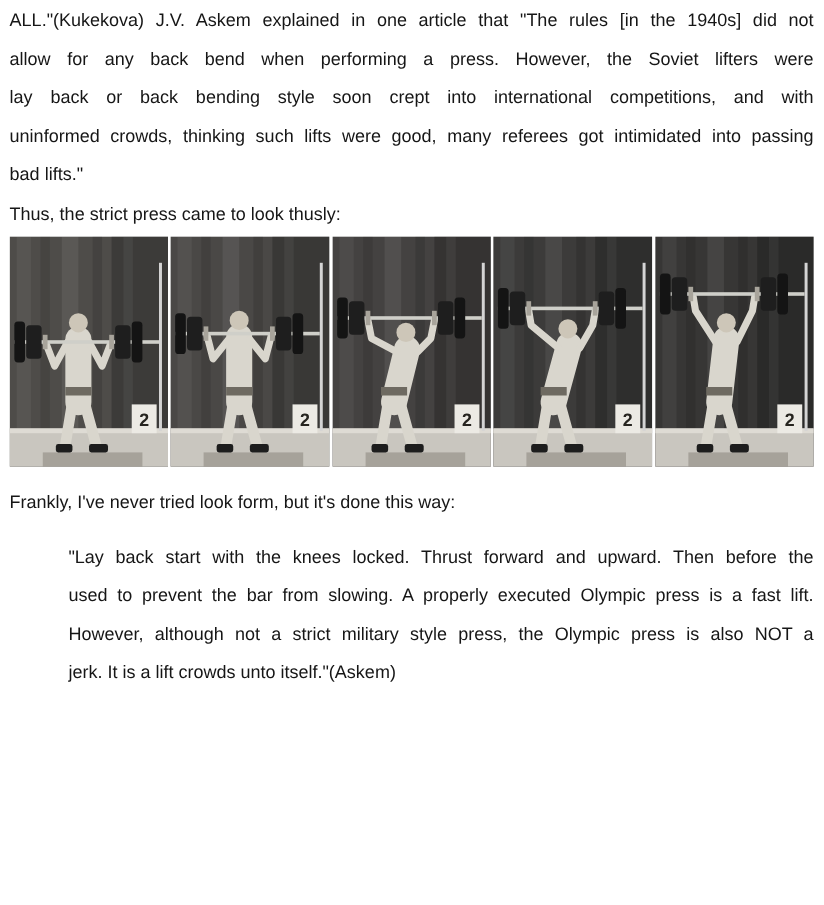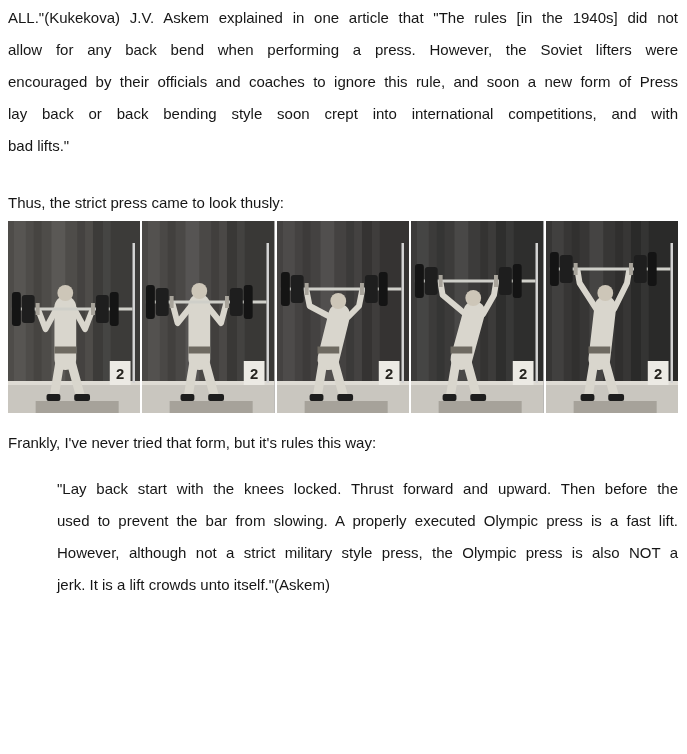--- a/index.html
+++ b/index.html
@@ -16,41 +16,41 @@
   .line{
     display:block;
     height:32px;
     line-height:32px;
   }
   .jline{
     text-align:justify;
     text-align-last:justify;
   }
   .plain{ text-align:left; }
-  #thus-line{ margin-top:25px; }
+  #thus-line{ margin-top:1px; }
   #photo-strip{
     margin-top:2px;
     height:192px;
     display:flex;
     gap:2px;
   }
   #photo-strip svg{ flex:1 1 0; height:192px; display:block; }
   #frankly-line{ margin-top:14px; }
   #quote-block{ margin-top:14px; margin-left:49px; }
 </style>
 </head>
 <body>
 
 <div>
 
   <div id="para1">
     <span class="line jline">ALL."(Kukekova)  J.V. Askem explained in one article that "The rules [in the 1940s] did not</span>
     <span class="line jline">allow for any back bend when performing a press.  However, the Soviet lifters were</span>
-    <span class="line jline">encouraged by their officials and coaches to ignore this rule, and soon a new form of Press</span>
     <span class="line jline">lay back or back bending style soon crept into international competitions, and with</span>
+    <span class="line jline">uninformed crowds, thinking such lifts were good, many referees got intimidated into passing</span>
     <span class="line plain">bad lifts."</span>
   </div>
 
   <div id="thus-line" class="line plain">Thus, the strict press came to look thusly:</div>
 
   <div id="photo-strip">
       <svg viewBox="0 0 134 192" preserveAspectRatio="none">
         <rect x="0" y="0" width="134" height="192" fill="#4e4c49"></rect>
         <rect x="6" y="0" width="12" height="164" fill="#ffffff" fill-opacity="0.05"></rect>
         <rect x="26" y="0" width="8" height="164" fill="#000000" fill-opacity="0.1"></rect>
@@ -220,21 +220,21 @@
           <rect x="28" y="42" width="4" height="12" fill="#a8a49b"></rect>
           <rect x="103" y="31" width="9" height="34" rx="3" fill="#141414"></rect>
           <rect x="89" y="34" width="13" height="28" rx="3" fill="#1e1e1e"></rect>
           <rect x="84" y="42" width="4" height="12" fill="#a8a49b"></rect>
         </g>
         <rect x="103" y="140" width="21" height="24" fill="#eceae4"></rect>
         <text x="113.5" y="158" text-anchor="middle" font-family="&quot;Liberation Sans&quot;, sans-serif" font-size="15" font-weight="bold" fill="#26241f">2</text>
       </svg>
     </div>
 
-  <div id="frankly-line" class="line plain">Frankly, I've never tried that form, but it's rules this way:</div>
+  <div id="frankly-line" class="line plain">Frankly, I've never tried look form, but it's done this way:</div>
 
   <div id="quote-block">
     <span class="line jline">"Lay back start with the knees locked. Thrust forward and upward. Then before the</span>
     <span class="line jline">used to prevent the bar from slowing. A properly executed Olympic press is a fast lift.</span>
     <span class="line jline">However, although not a strict military style press, the Olympic press is also NOT a</span>
     <span class="line plain">jerk. It is a lift crowds unto itself."(Askem)</span>
   </div>
 
 </div>
 

